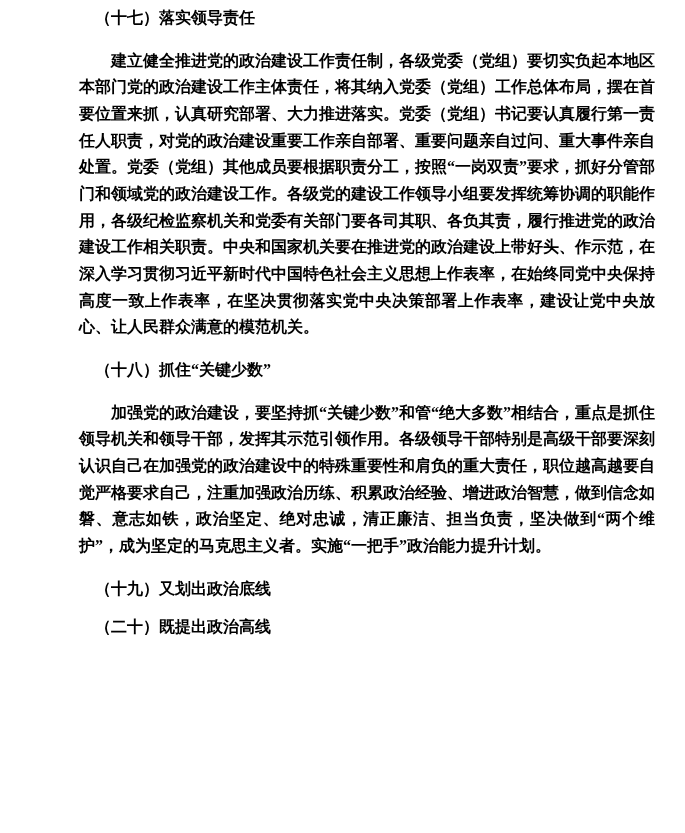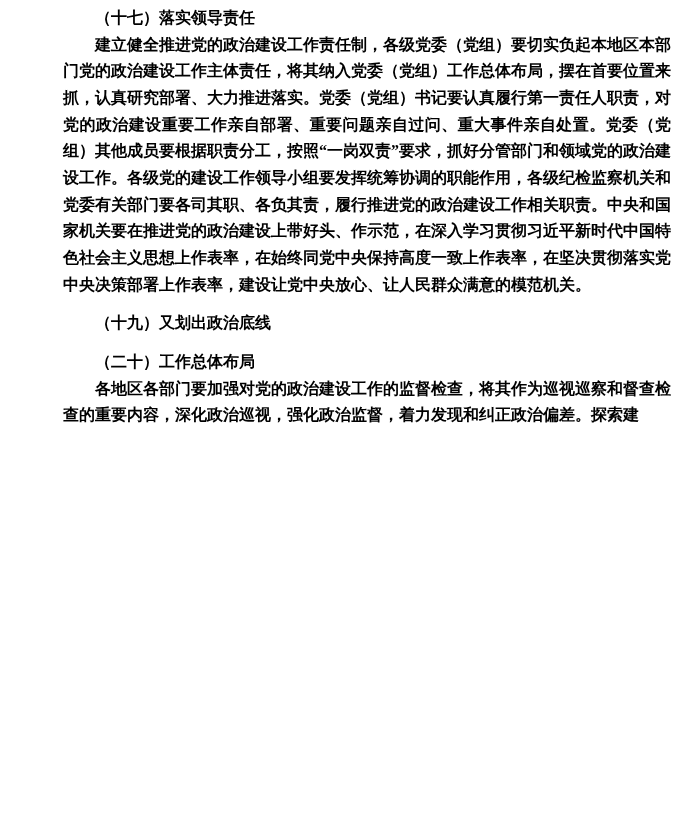--- a/index.html
+++ b/index.html
@@ -30,37 +30,40 @@
   .section-heading {
     font-size: 16px;
     font-weight: 700;
     margin: 12px 0 0 0;
     text-indent: 2em;
   }
   .section:first-child .section-heading {
     margin-top: 0;
   }
   .paragraph {
-    margin: 0;
+    margin: 16px;
     text-indent: 2em;
   }
 </style>
 </head>
 <body>
 
 <div class="page">
 
   <div class="section">
     <h2 class="section-heading">（十七）落实领导责任</h2>
     <p class="paragraph">建立健全推进党的政治建设工作责任制，各级党委（党组）要切实负起本地区本部门党的政治建设工作主体责任，将其纳入党委（党组）工作总体布局，摆在首要位置来抓，认真研究部署、大力推进落实。党委（党组）书记要认真履行第一责任人职责，对党的政治建设重要工作亲自部署、重要问题亲自过问、重大事件亲自处置。党委（党组）其他成员要根据职责分工，按照“一岗双责”要求，抓好分管部门和领域党的政治建设工作。各级党的建设工作领导小组要发挥统筹协调的职能作用，各级纪检监察机关和党委有关部门要各司其职、各负其责，履行推进党的政治建设工作相关职责。中央和国家机关要在推进党的政治建设上带好头、作示范，在深入学习贯彻习近平新时代中国特色社会主义思想上作表率，在始终同党中央保持高度一致上作表率，在坚决贯彻落实党中央决策部署上作表率，建设让党中央放心、让人民群众满意的模范机关。</p>
   </div>
 
+  <div class="section">
+    <h2 class="section-heading">（十八）抓住“关键少数”</h2>
+    <p class="paragraph">加强党的政治建设，要坚持抓“关键少数”和管“绝大多数”相结合，重点是抓住领导机关和领导干部，发挥其示范引领作用。各级领导干部特别是高级干部要深刻认识自己在加强党的政治建设中的特殊重要性和肩负的重大责任，职位越高越要自觉严格要求自己，注重加强政治历练、积累政治经验、增进政治智慧，做到信念如磐、意志如铁，政治坚定、绝对忠诚，清正廉洁、担当负责，坚决做到“两个维护”，成为坚定的马克思主义者。实施“一把手”政治能力提升计划。</p>
+  </div>
 
   <div class="section">
     <h2 class="section-heading">（十九）又划出政治底线</h2>
   </div>
 
   <div class="section">
-    <h2 class="section-heading">（二十）工作总体布局</h2>
-    <p class="paragraph">各地区各部门要加强对党的政治建设工作的监督检查，将其作为巡视巡察和督查检查的重要内容，深化政治巡视，强化政治监督，着力发现和纠正政治偏差。探索建</p>
+    <h2 class="section-heading">（二十）既提出政治高线</h2>
   </div>
 
 </div>
 
 </body></html>

